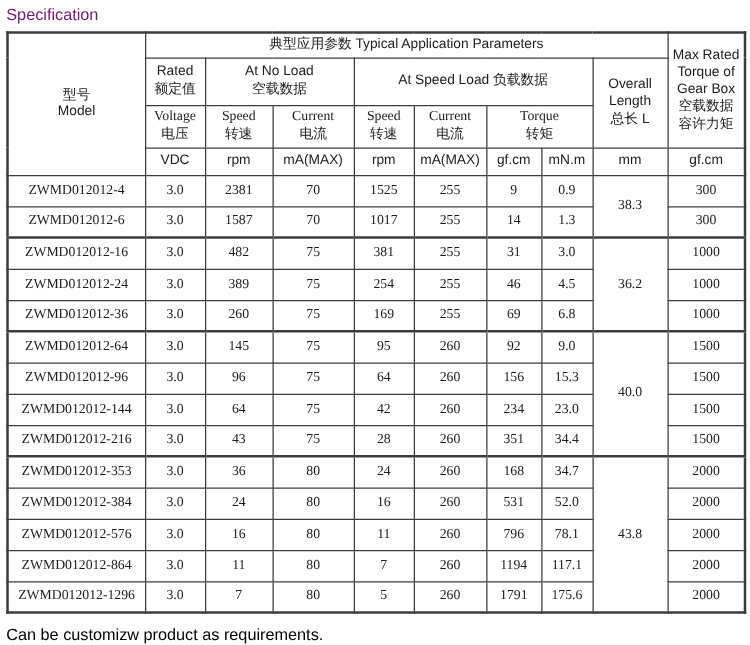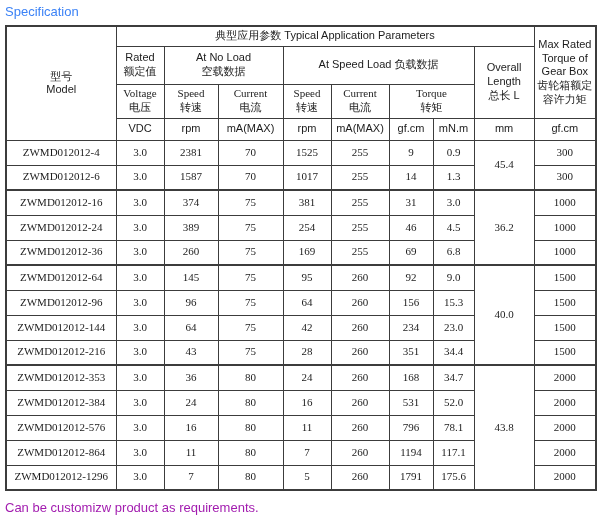--- a/index.html
+++ b/index.html
@@ -10,21 +10,21 @@
     position: relative;
     background: #ffffff;
     font-family: "Liberation Sans", "DejaVu Sans", sans-serif;
     color: #1c1c1c;
   }
   .page-title {
     position: absolute;
     top: 4px;
     left: 5px;
     font-size: 13px;
-    color: #3b82f6;
+    color: #701a75;
   }
   table.spec {
     position: absolute;
     top: 25px;
     left: 5px;
     width: 590px;
     border-collapse: collapse;
     table-layout: fixed;
     border: 2px solid #3c3c3c;
   }
@@ -45,21 +45,21 @@
   tr.hr2 { height: 38px; }
   tr.hr3 { height: 34px; font-family: Liberation Serif, serif; }
   tr.hr4 { height: 22px; }
   tbody tr { height: 25px; font-family: Liberation Serif, serif; }
   tbody tr.group-start td { border-top-width: 2px; }
   .footer-note {
     position: absolute;
     top: 500px;
     left: 5px;
     font-size: 13px;
-    color: #a21caf;
+    color: #000000;
   }
 </style>
 </head>
 <body>
 
 <div class="page-title">Specification</div>
 
 <table class="spec">
   <colgroup>
     <col style="width:110px">
@@ -74,21 +74,21 @@
       <col style="width:62px">
   </colgroup>
   <thead>
     <tr class="hr1">
       <th rowspan="4">型号
 Model</th>
       <th colspan="8">典型应用参数 Typical Application Parameters</th>
       <th rowspan="3">Max Rated
 Torque of
 Gear Box
-齿轮箱额定
+空载数据
 容许力矩</th>
     </tr>
     <tr class="hr2">
       <th>Rated
 额定值</th>
       <th colspan="2">At No Load
 空载数据</th>
       <th colspan="4">At Speed Load 负载数据</th>
       <th rowspan="2">Overall
 Length
@@ -123,38 +123,38 @@
   <tbody>
     <tr>
       <td>ZWMD012012-4</td>
       <td>3.0</td>
       <td>2381</td>
       <td>70</td>
       <td>1525</td>
       <td>255</td>
       <td>9</td>
       <td>0.9</td>
-      <td rowspan="2">45.4</td>
+      <td rowspan="2">38.3</td>
       <td>300</td>
     </tr>
     <tr>
       <td>ZWMD012012-6</td>
       <td>3.0</td>
       <td>1587</td>
       <td>70</td>
       <td>1017</td>
       <td>255</td>
       <td>14</td>
       <td>1.3</td>
       <td>300</td>
     </tr>
     <tr class="group-start">
       <td>ZWMD012012-16</td>
       <td>3.0</td>
-      <td>374</td>
+      <td>482</td>
       <td>75</td>
       <td>381</td>
       <td>255</td>
       <td>31</td>
       <td>3.0</td>
       <td rowspan="3">36.2</td>
       <td>1000</td>
     </tr>
     <tr>
       <td>ZWMD012012-24</td>

